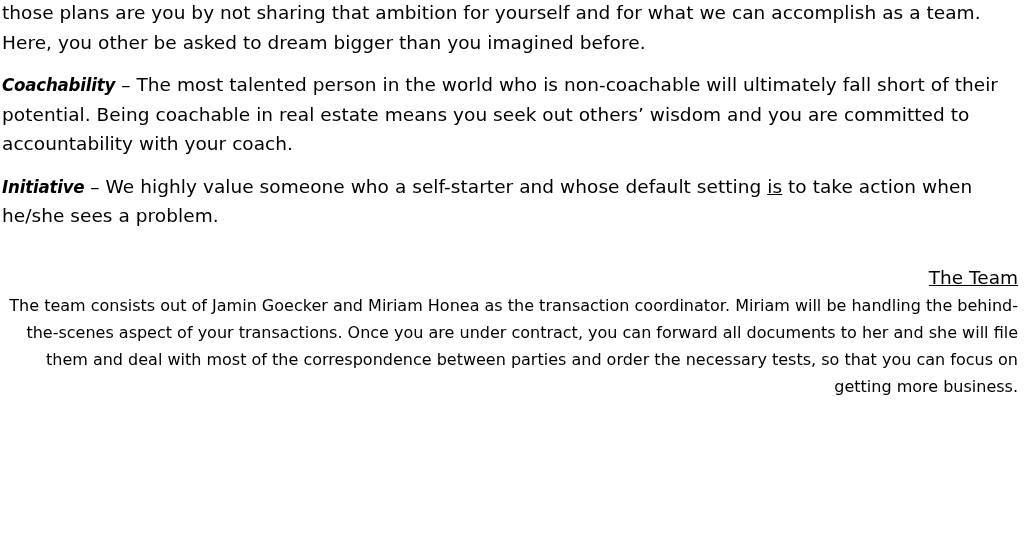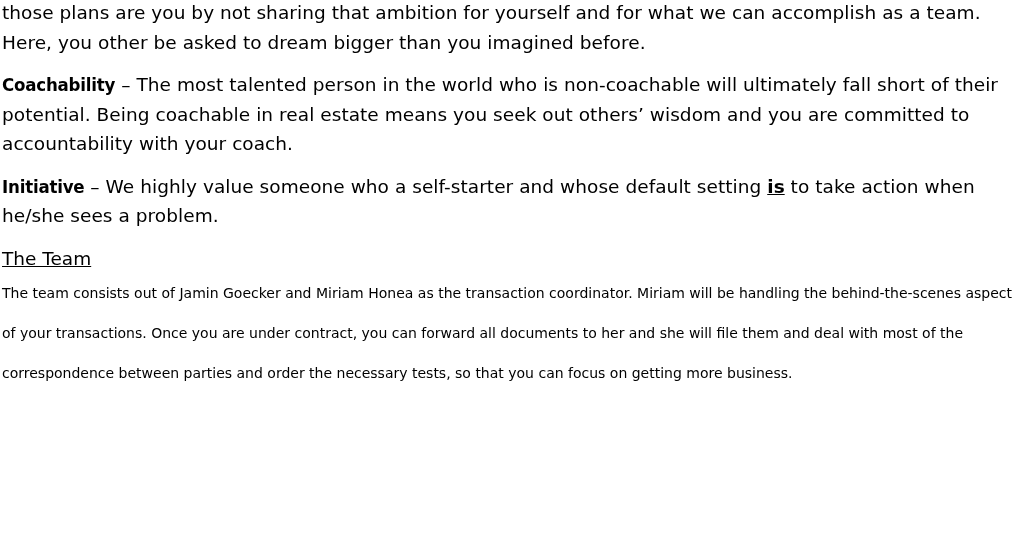--- a/index.html
+++ b/index.html
@@ -29,37 +29,38 @@
     letter-spacing: 0.05px;
   }
   .para:first-child {
     margin-top: -2px;
   }
   .lead {
     font-weight: bold;
     font-family: "DejaVu Sans Condensed", "DejaVu Sans", sans-serif;
     font-stretch: condensed;
     letter-spacing: -0.2px;
+    font-style: italic;
   }
   .ul {
     text-decoration: underline;
-    font-weight: bold;
   }
   .section-title {
     font-size: 18.5px;
     line-height: 29.5px;
     text-decoration: underline;
     margin: 0;
   }
   .team-block {
-    margin-top: 13px;
+    margin-top: 32px;
+    text-align: right;
   }
   .body-text {
-    font-size: 14px;
-    line-height: 40px;
+    font-size: 16px;
+    line-height: 27px;
     margin: 0;
   }
 </style>
 </head>
 <body>
 
 <div class="page">
 
   <p class="para">
     <span>those plans are you by not sharing that ambition for yourself and for what we can accomplish as a team. Here, you other be asked to dream bigger than you imagined before.</span>

